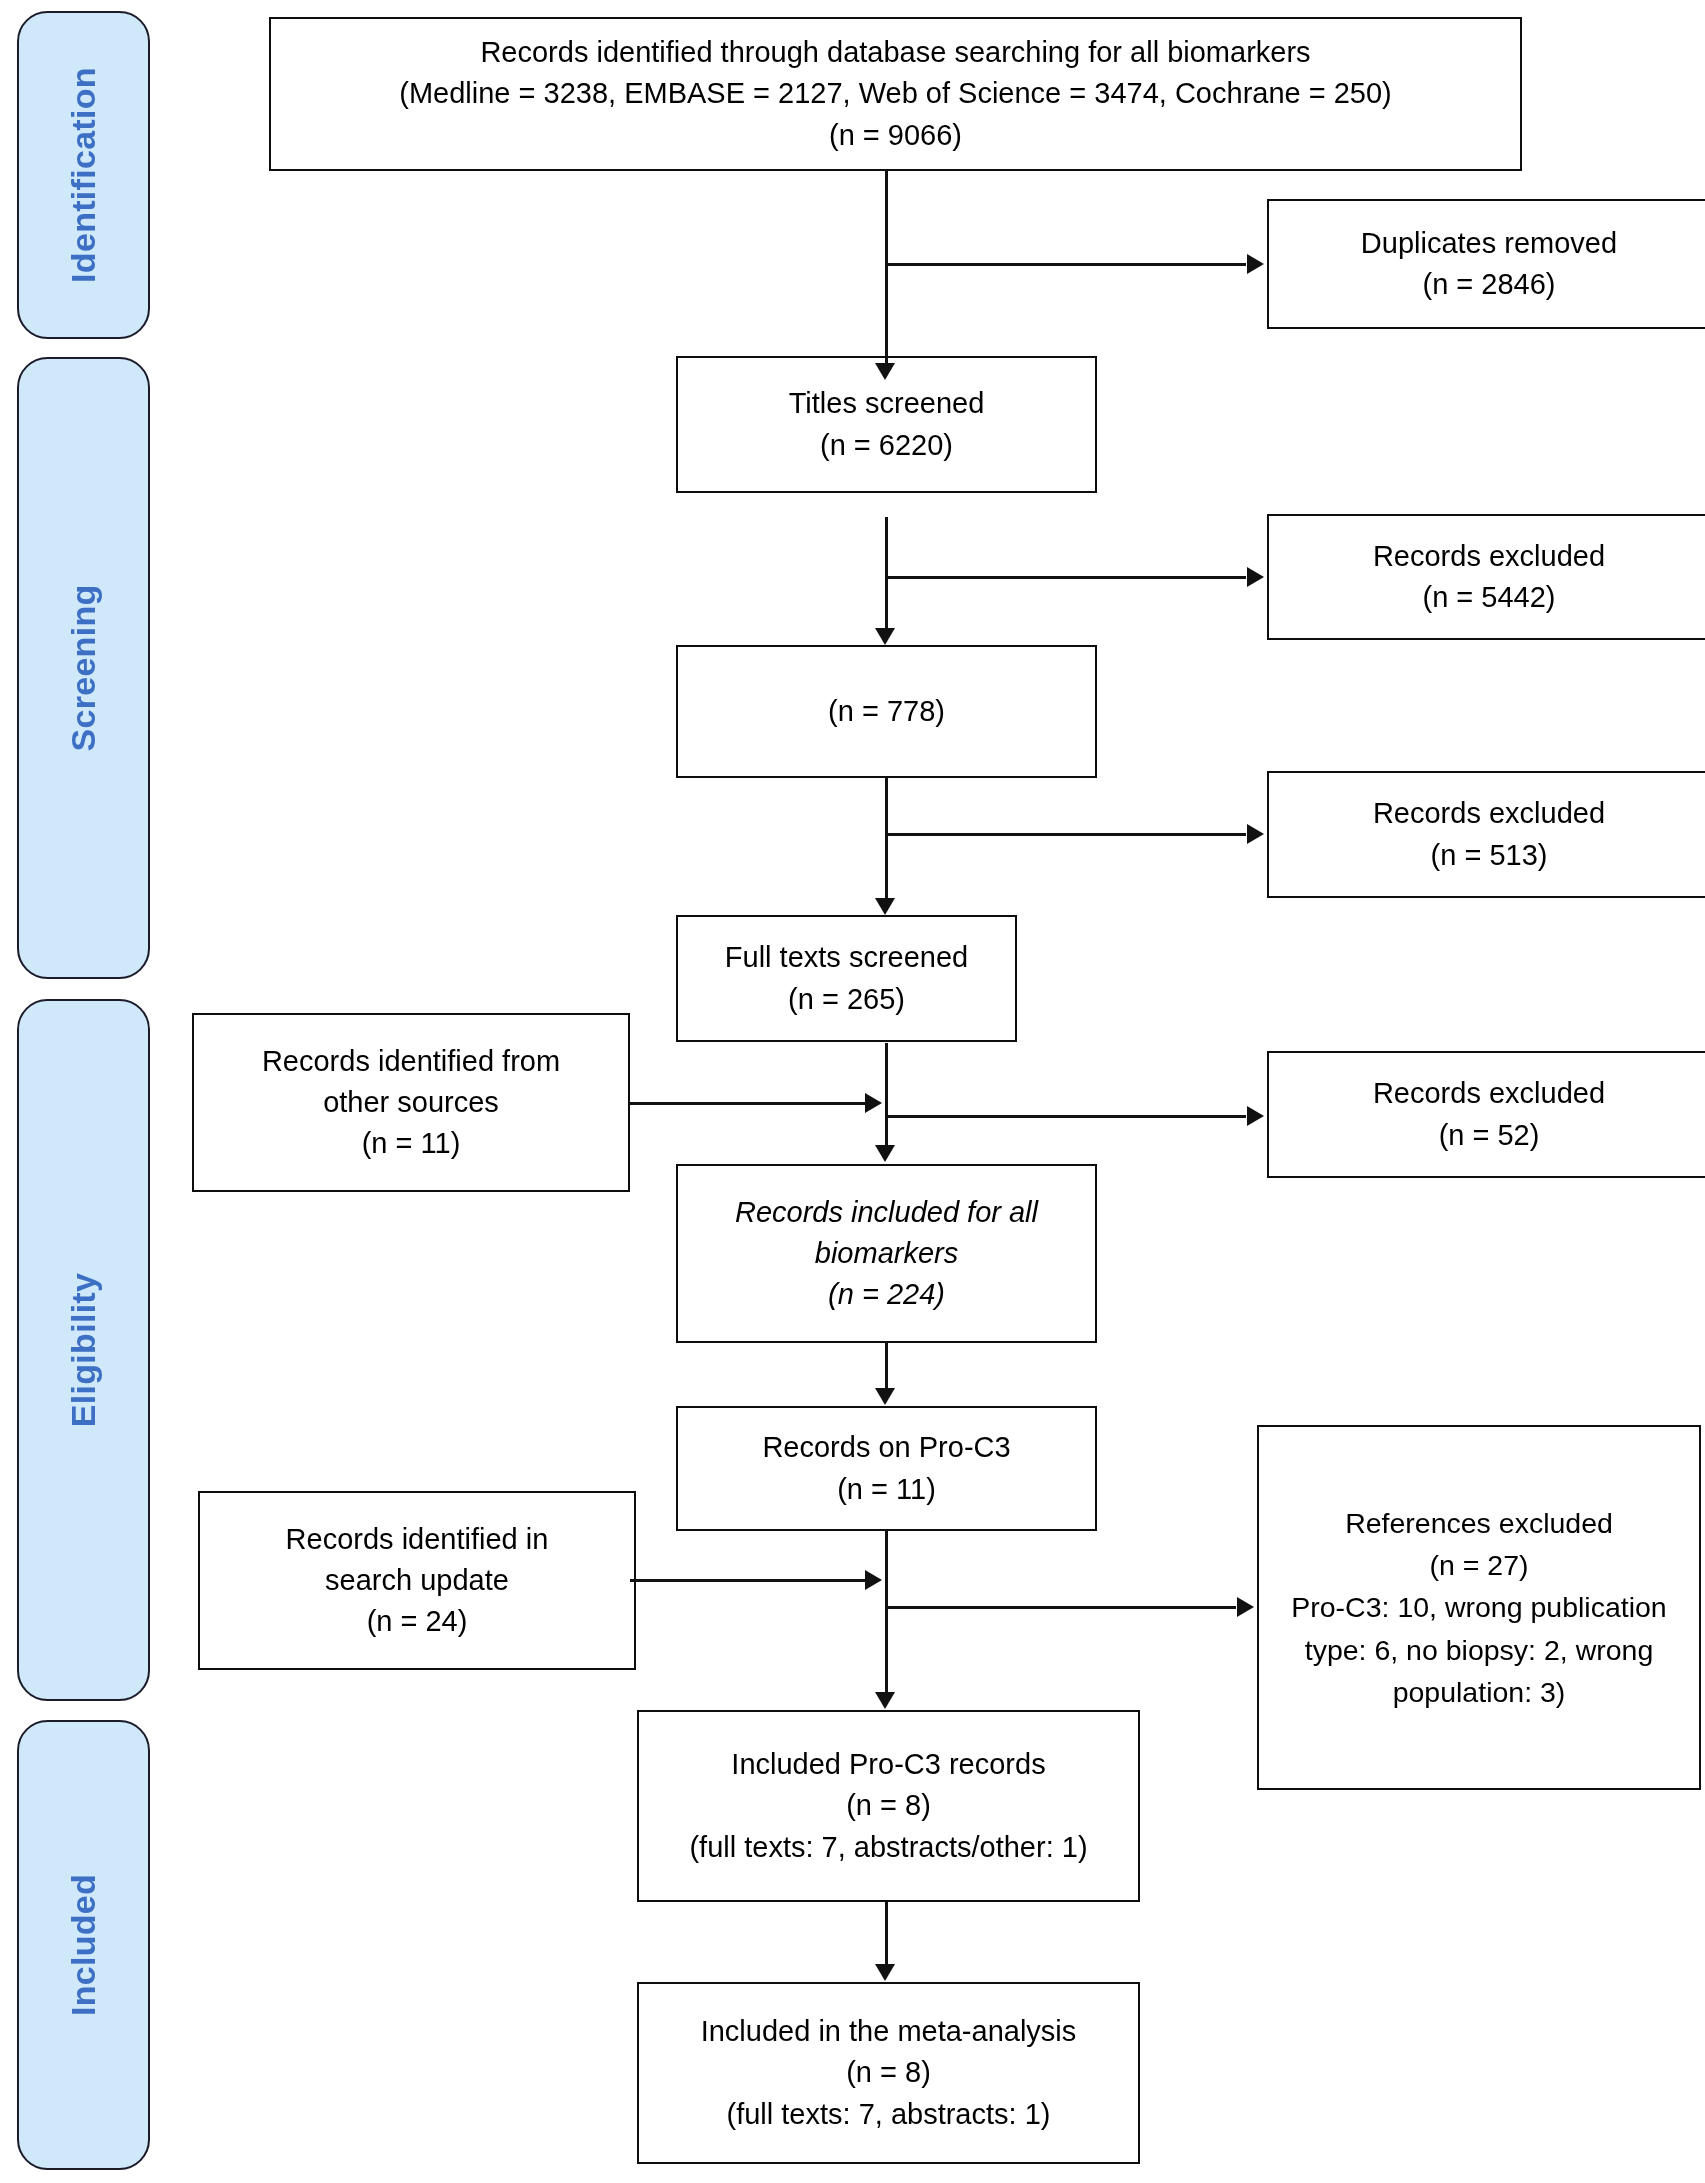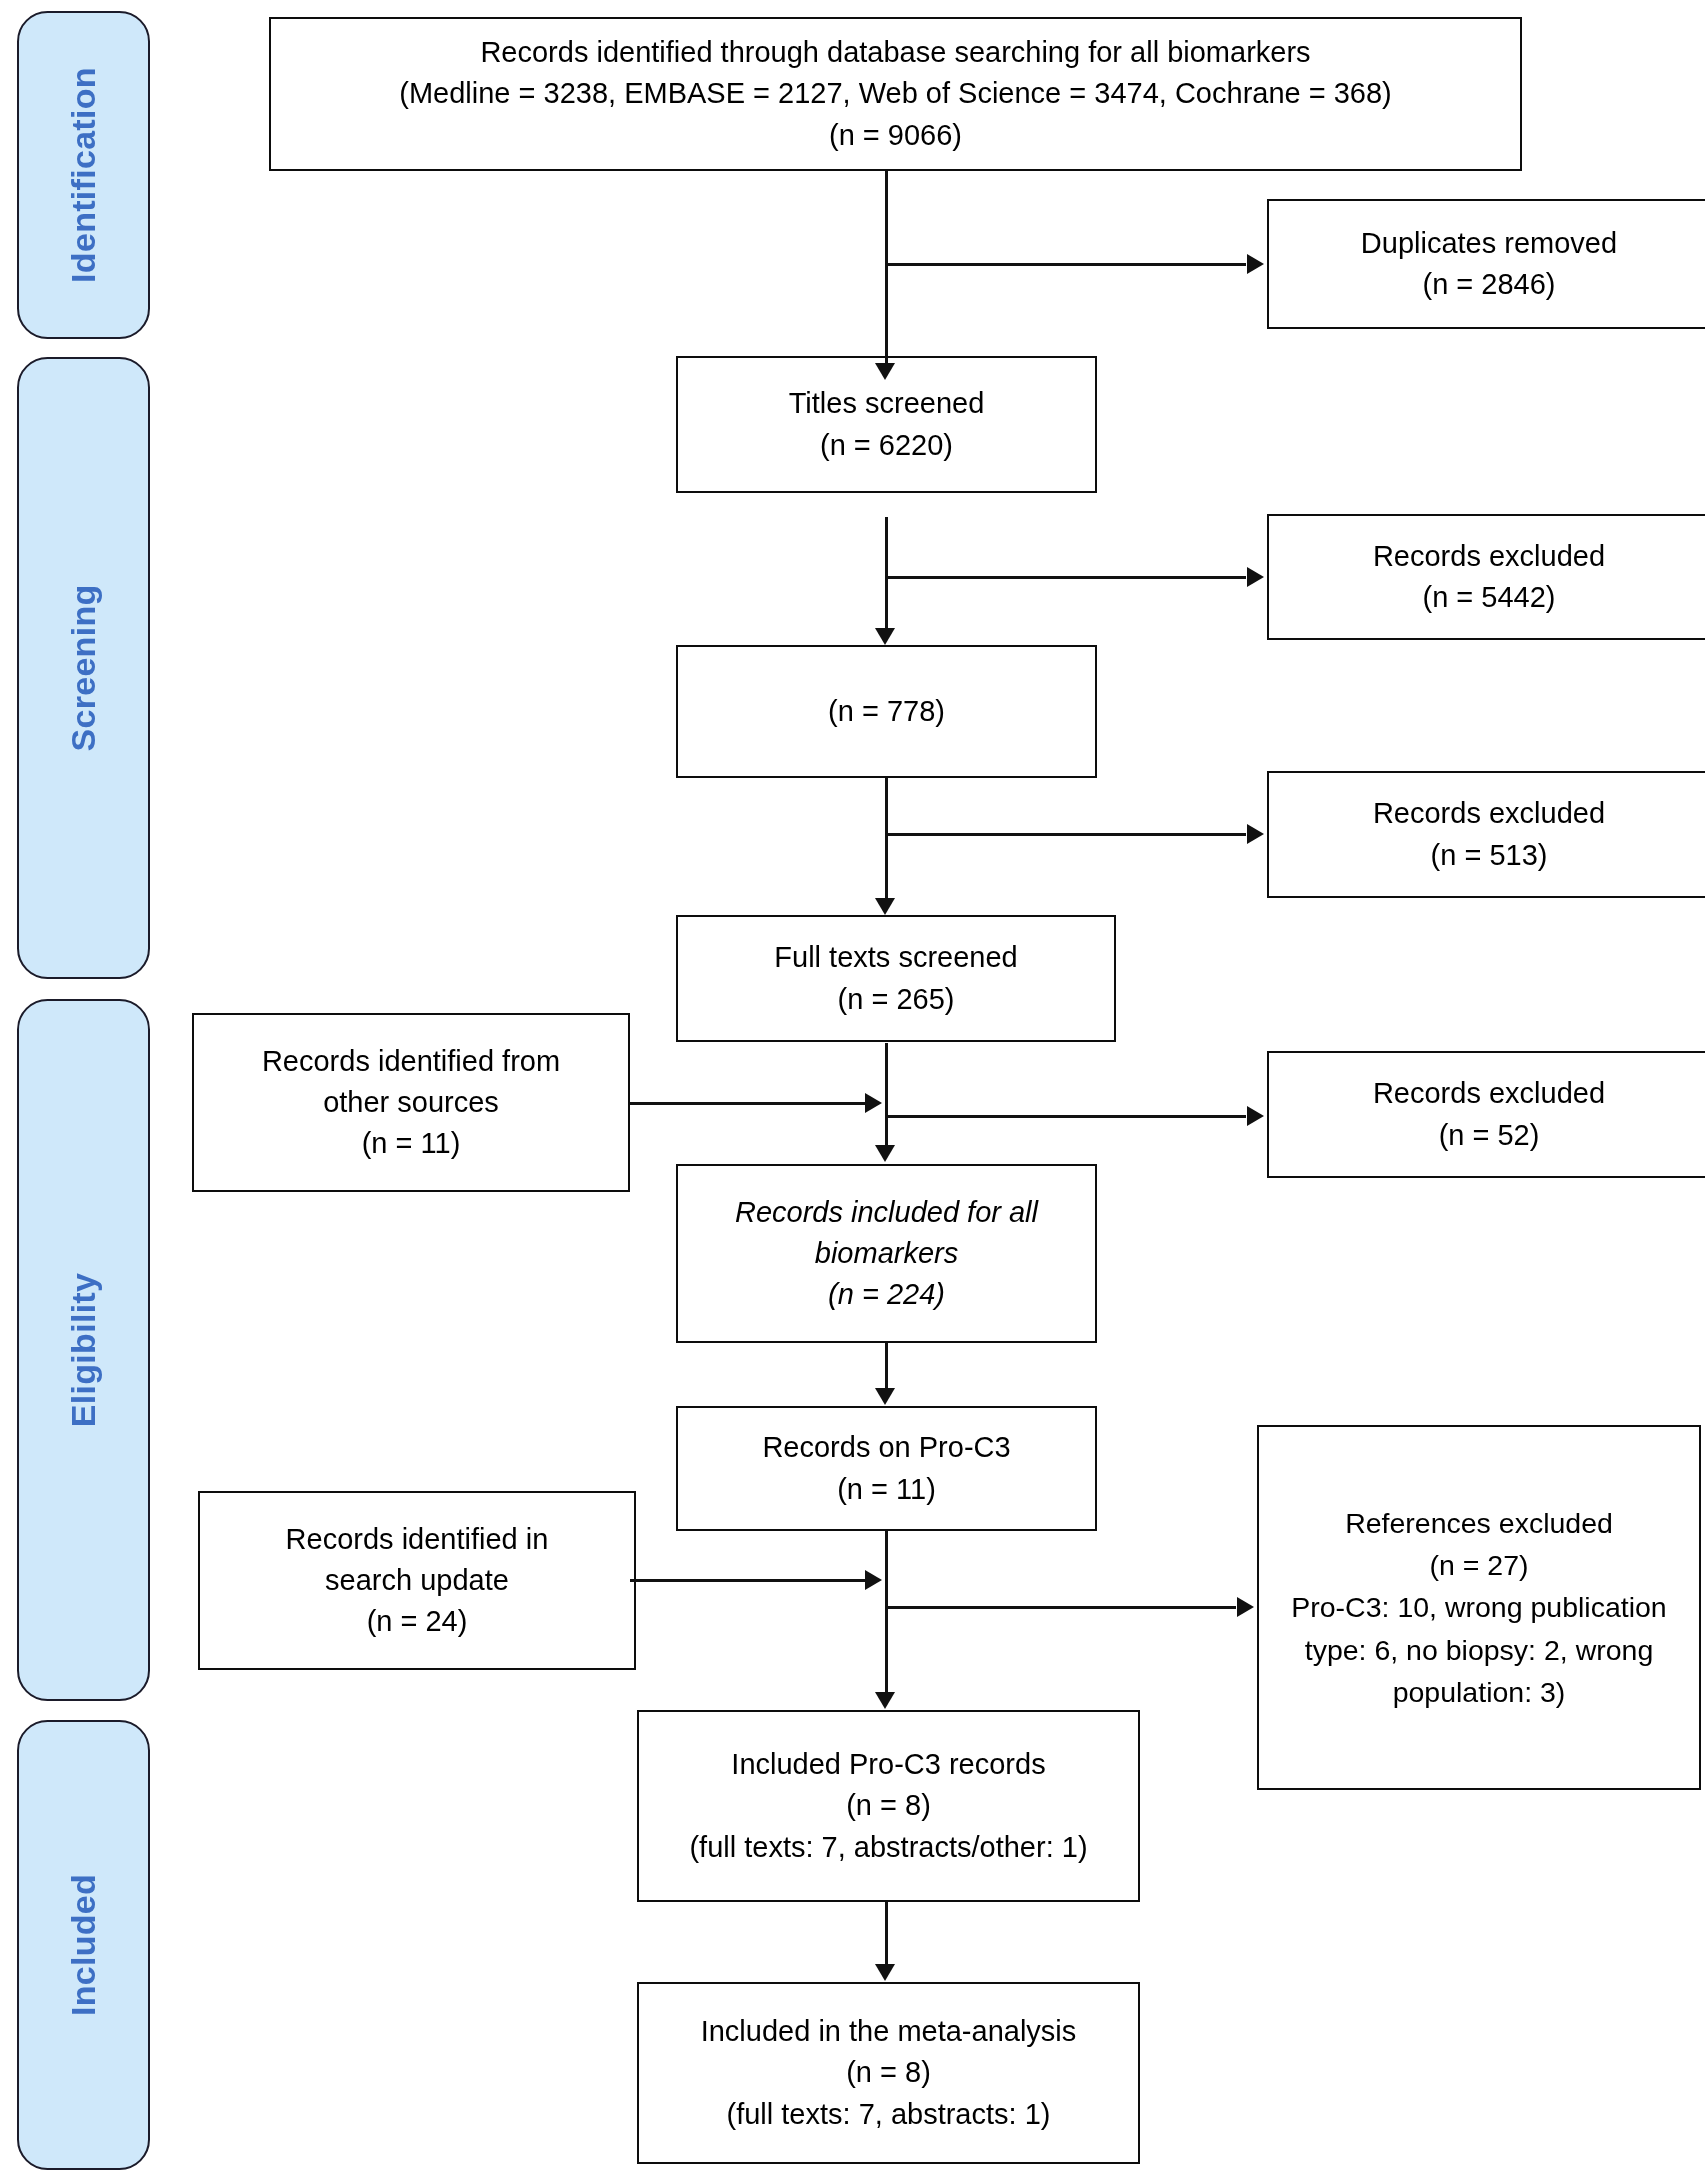--- a/index.html
+++ b/index.html
@@ -79,21 +79,21 @@
   <div class="stage" style="left:16.6px; top:999px; width:133px; height:702px;">
     <span class="stage-label">Eligibility</span>
   </div>
 
   <div class="stage" style="left:16.6px; top:1720px; width:133px; height:450px;">
     <span class="stage-label">Included</span>
   </div>
 
   <div class="fbox" style="left:269px; top:17px; width:1253px; height:154px;">
     <span class="ln">Records identified through database searching for all biomarkers</span>
-    <span class="ln">(Medline = 3238, EMBASE = 2127, Web of Science = 3474, Cochrane = 368)</span>
+    <span class="ln">(Medline = 3238, EMBASE = 2127, Web of Science = 3474, Cochrane = 250)</span>
     <span class="ln">(n = 9066)</span>
   </div>
 
   <div class="fbox" style="left:1267px; top:199px; width:444px; height:130px;">
     <span class="ln">Duplicates removed</span>
     <span class="ln">(n = 2846)</span>
   </div>
 
   <div class="fbox" style="left:676px; top:356px; width:421px; height:137px;">
     <span class="ln">Titles screened</span>
@@ -107,21 +107,21 @@
 
   <div class="fbox" style="left:676px; top:645px; width:421px; height:133px;">
     <span class="ln">(n = 778)</span>
   </div>
 
   <div class="fbox" style="left:1267px; top:771px; width:444px; height:127px;">
     <span class="ln">Records excluded</span>
     <span class="ln">(n = 513)</span>
   </div>
 
-  <div class="fbox" style="left:676px; top:915px; width:440px; height:127px;">
+  <div class="fbox" style="left:676px; top:915px; width:341px; height:127px;">
     <span class="ln">Full texts screened</span>
     <span class="ln">(n = 265)</span>
   </div>
 
   <div class="fbox" style="left:192px; top:1013px; width:438px; height:179px;">
     <span class="ln">Records identified from</span>
     <span class="ln">other sources</span>
     <span class="ln">(n = 11)</span>
   </div>
 

